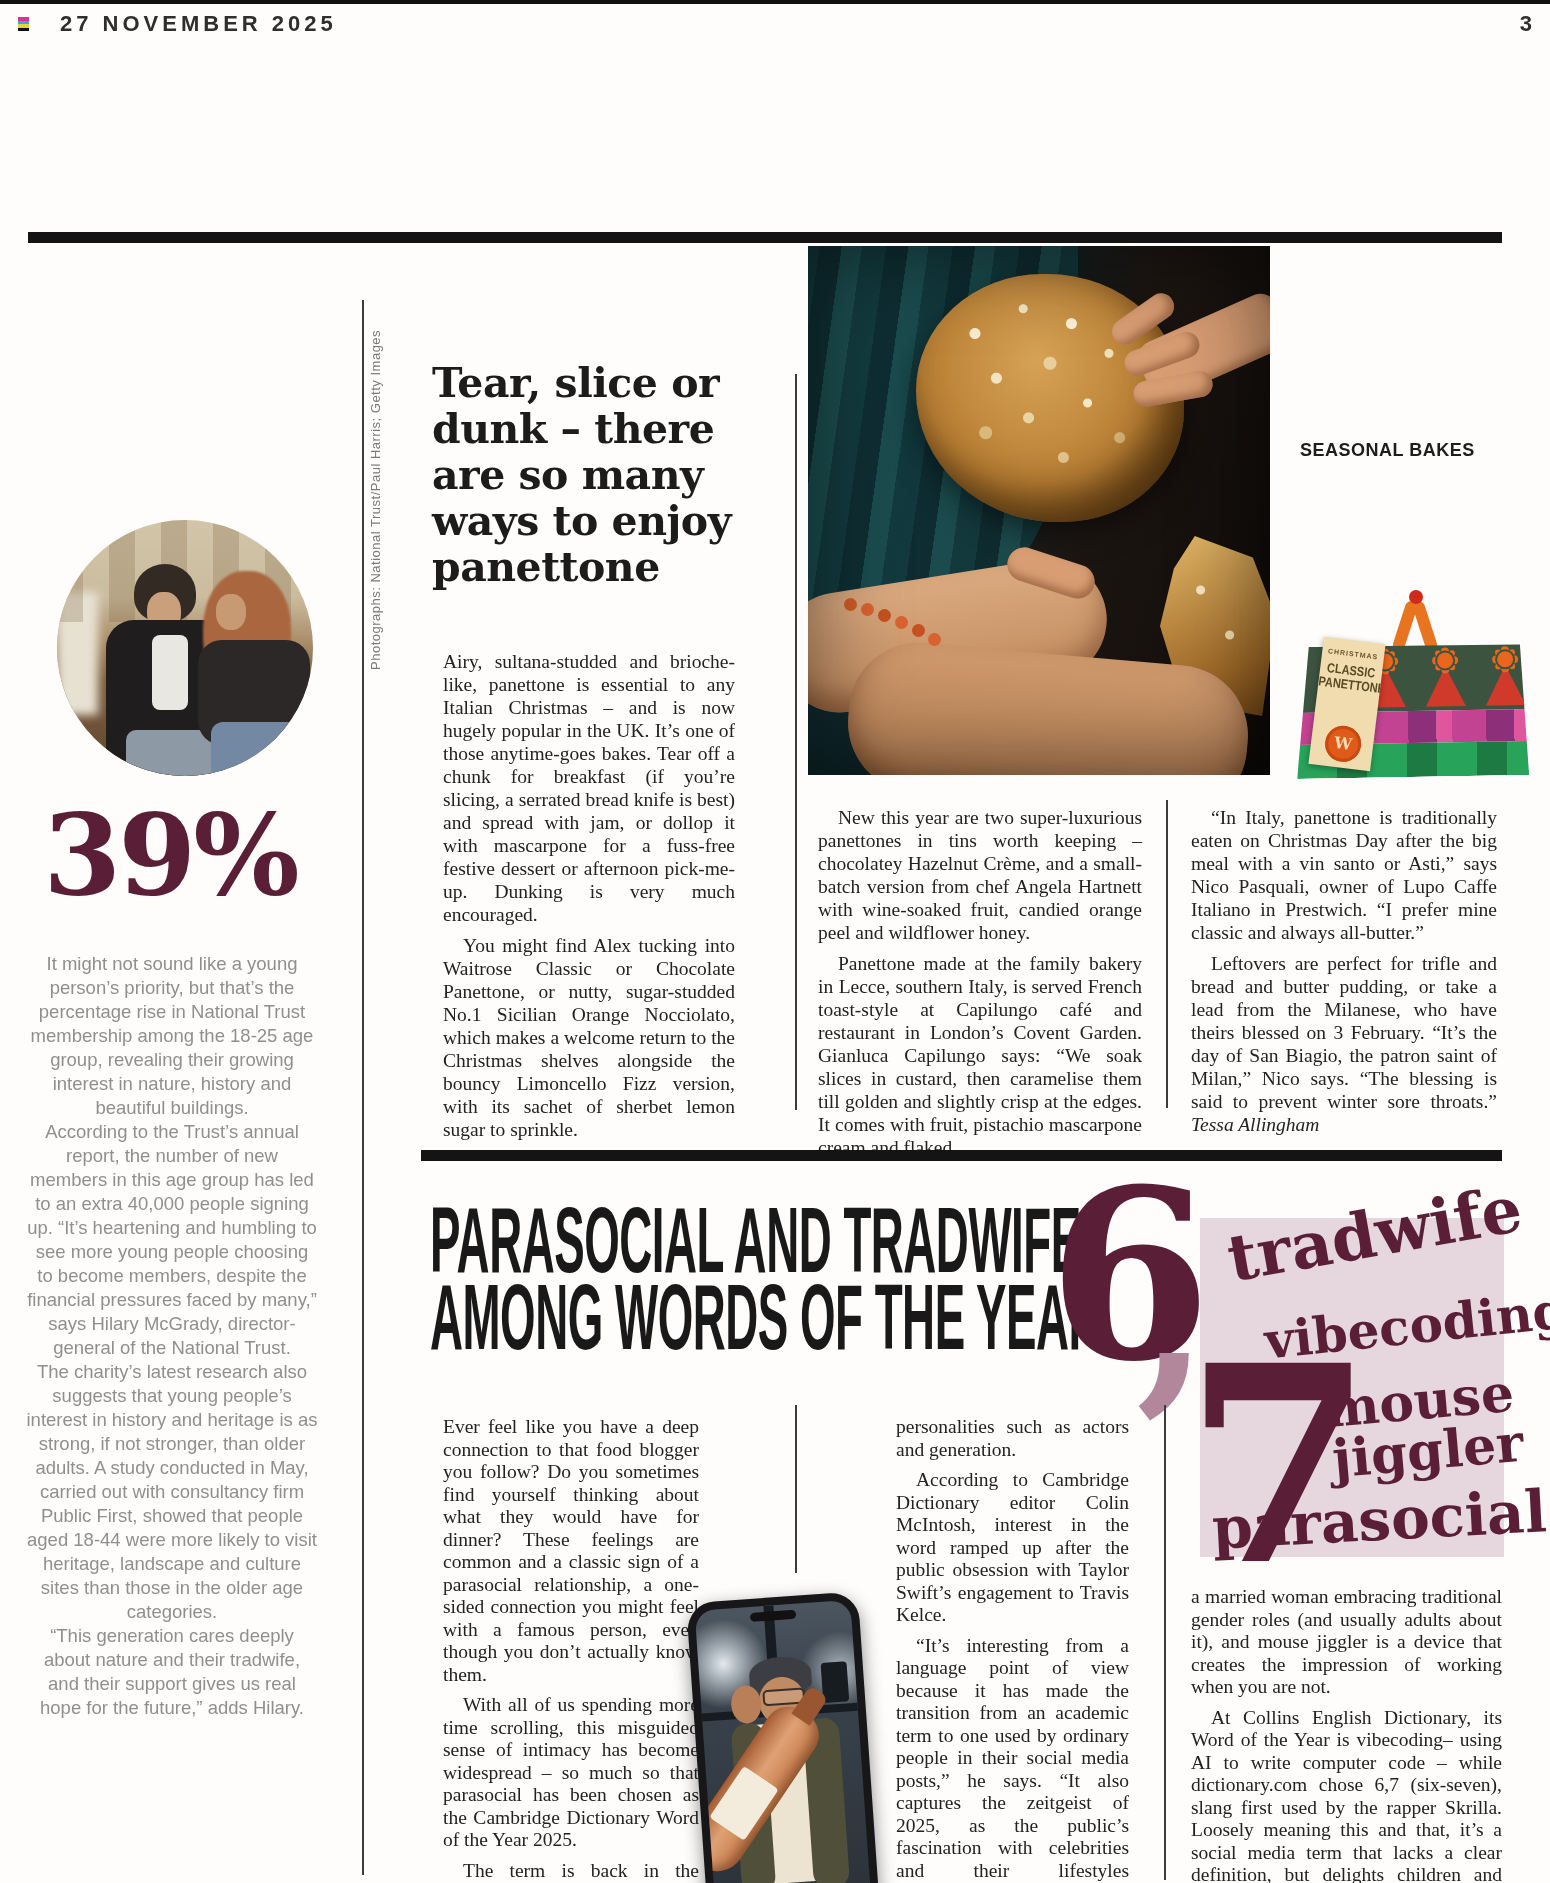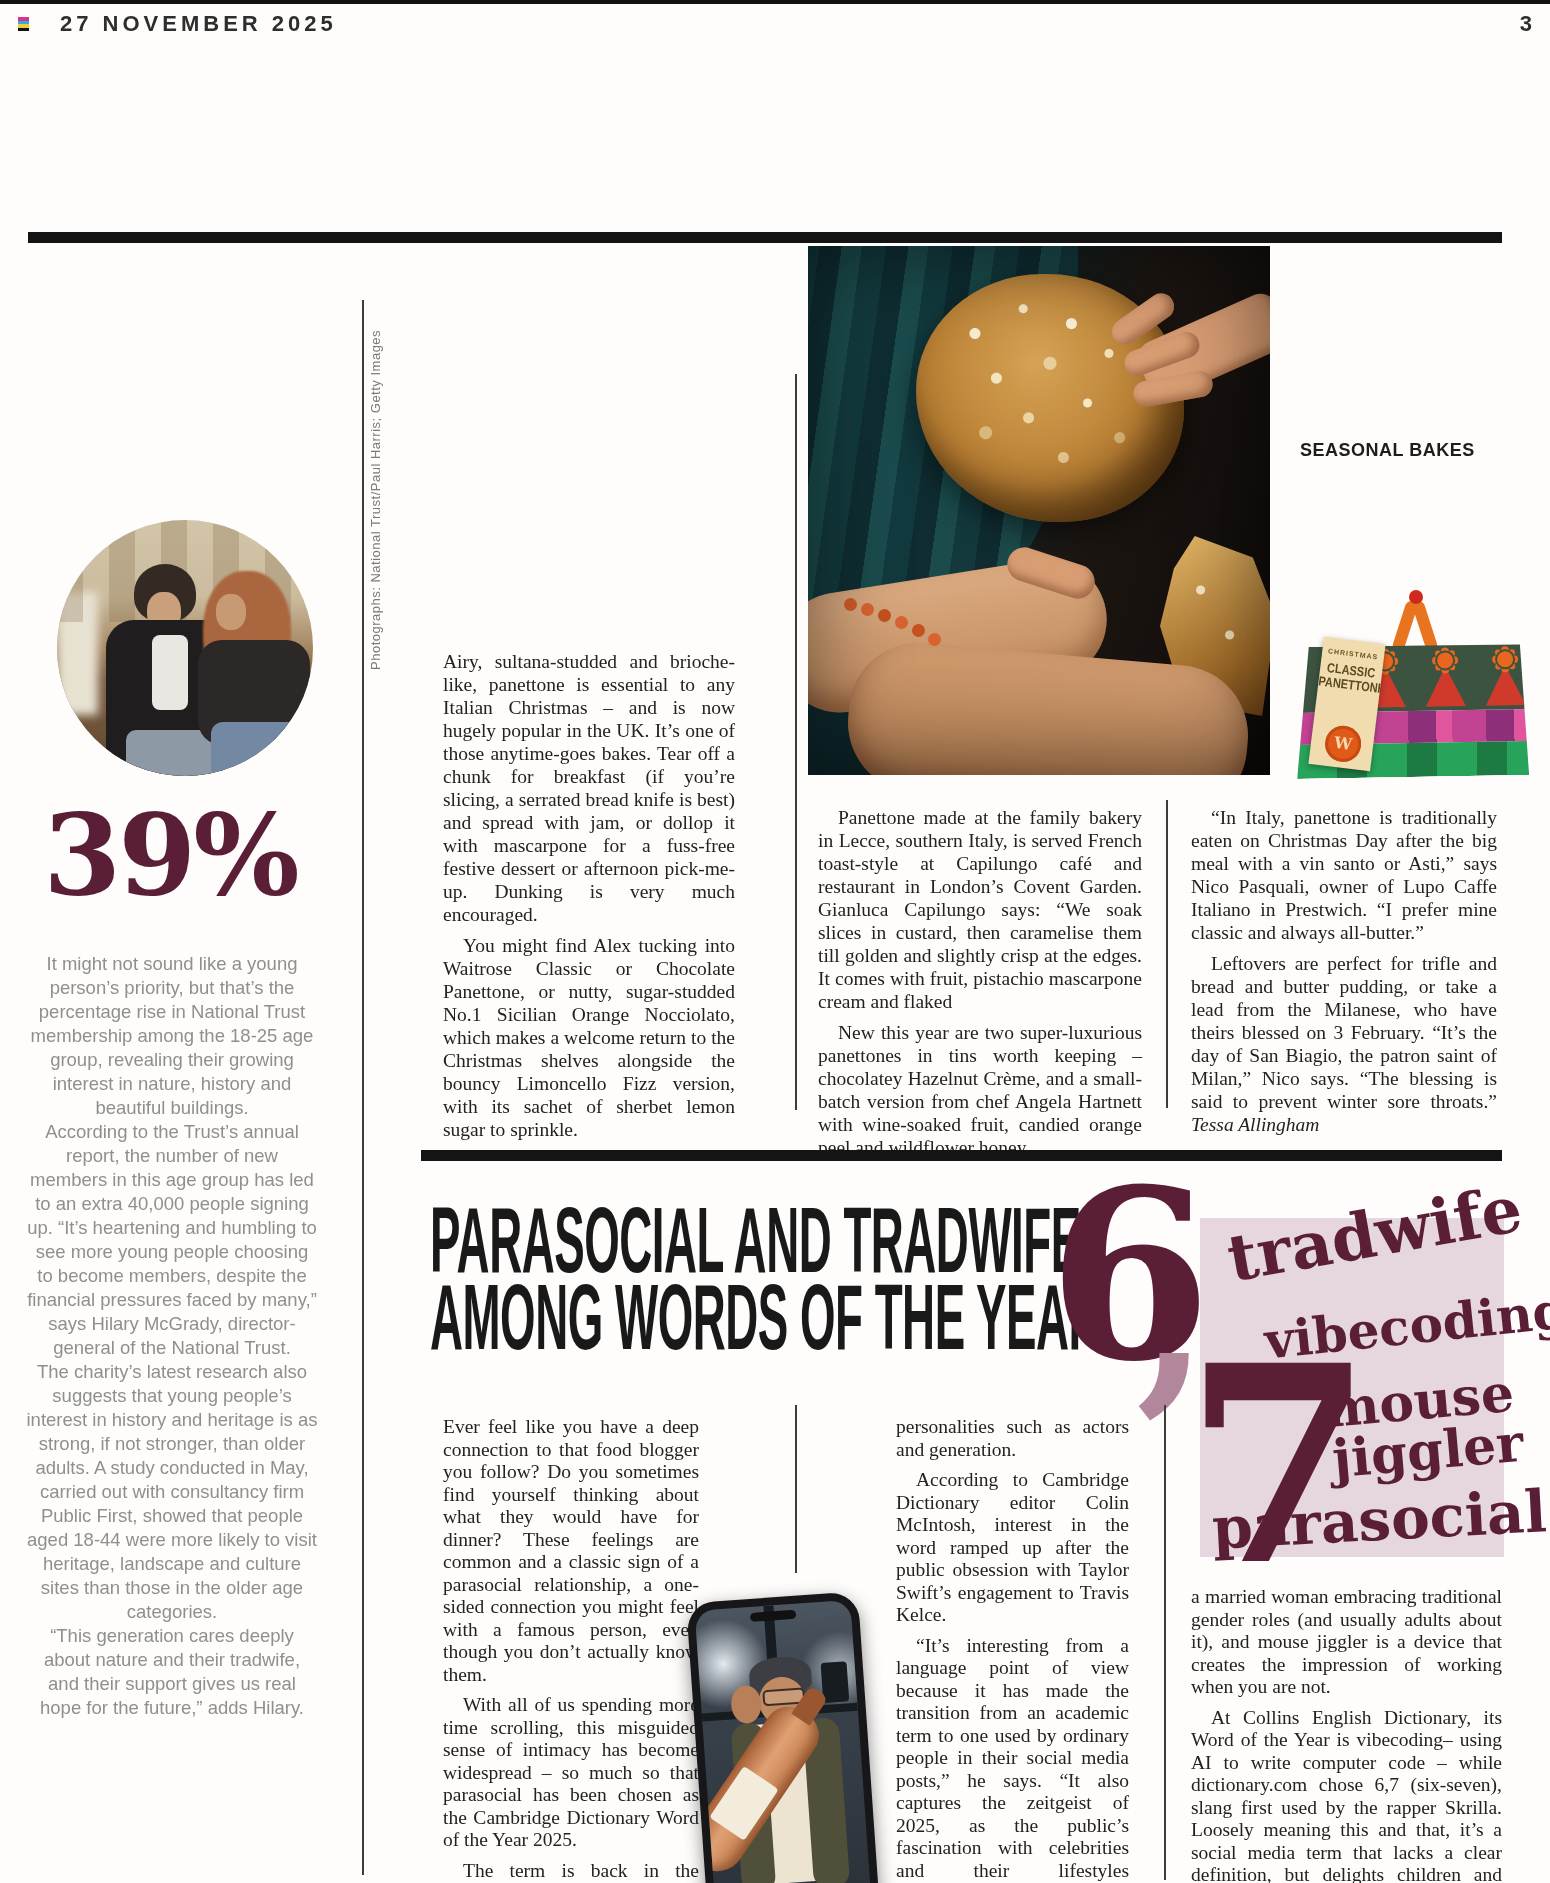--- a/index.html
+++ b/index.html
@@ -161,20 +161,21 @@
   <div class="abs stat-value">39%</div>
   <div class="abs stat-caption">
     <p>It might not sound like a young person’s priority, but that’s the percentage rise in National Trust membership among the 18-25 age group, revealing their growing interest in nature, history and beautiful buildings.</p>
     <p>According to the Trust’s annual report, the number of new members in this age group has led to an extra 40,000 people signing up. “It’s heartening and humbling to see more young people choosing to become members, despite the financial pressures faced by many,” says Hilary McGrady, director-general of the National Trust.</p>
     <p>The charity’s latest research also suggests that young people’s interest in history and heritage is as strong, if not stronger, than older adults. A study conducted in May, carried out with consultancy firm Public First, showed that people aged 18-44 were more likely to visit heritage, landscape and culture sites than those in the older age categories.</p>
     <p>“This generation cares deeply about nature and their tradwife, and their support gives us real hope for the future,” adds Hilary.</p>
   </div>
 
   <div class="abs credit">Photographs: National Trust/Paul Harris; Getty Images</div>
 
+  <div class="abs pan-headline">Tear, slice or dunk – there are so many ways to enjoy panettone</div>
 
   <div class="abs vrule" style="left:795px;top:374px;height:736px"></div>
 
   <div class="abs body-col col-pan1">
     <p>Airy, sultana-studded and brioche-like, panettone is essential to any Italian Christmas – and is now hugely popular in the UK. It’s one of those anytime-goes bakes. Tear off a chunk for breakfast (if you’re slicing, a serrated bread knife is best) and spread with jam, or dollop it with mascarpone for a fuss-free festive dessert or afternoon pick-me-up. Dunking is very much encouraged.</p>
     <p class="indent">You might find Alex tucking into Waitrose Classic or Chocolate Panettone, or nutty, sugar-studded No.1 Sicilian Orange Nocciolato, which makes a welcome return to the Christmas shelves alongside the bouncy Limoncello Fizz version, with its sachet of sherbet lemon sugar to sprinkle.</p>
   </div>
 
   <div class="abs big-photo">
     <div class="abs knit"></div>
@@ -207,22 +208,22 @@
     <div class="band-mid"></div>
     <div class="band-bot"></div>
   </div>
   <div class="abs gift-label">
     <div class="gl-small">CHRISTMAS</div>
     <div class="gl-main">CLASSIC PANETTONE</div>
     <div class="seal">W</div>
   </div>
 
   <div class="abs body-col col-pan2">
+    <p class="indent">New this year are two super-luxurious panettones in tins worth keeping – chocolatey Hazelnut Crème, and a small-batch version from chef Angela Hartnett with wine-soaked fruit, candied orange peel and wildflower honey.</p>
     <p class="indent">Panettone made at the family bakery in Lecce, southern Italy, is served French toast-style at Capilungo café and restaurant in London’s Covent Garden. Gianluca Capilungo says: “We soak slices in custard, then caramelise them till golden and slightly crisp at the edges. It comes with fruit, pistachio mascarpone cream and flaked</p>
-    <p class="indent">New this year are two super-luxurious panettones in tins worth keeping – chocolatey Hazelnut Crème, and a small-batch version from chef Angela Hartnett with wine-soaked fruit, candied orange peel and wildflower honey.</p>
   </div>
 
   <div class="abs vrule" style="left:1166px;top:800px;height:308px"></div>
 
   <div class="abs body-col col-pan3">
     <p class="indent">“In Italy, panettone is traditionally eaten on Christmas Day after the big meal with a vin santo or Asti,” says Nico Pasquali, owner of Lupo Caffe Italiano in Prestwich. “I prefer mine classic and always all-butter.”</p>
     <p class="indent"><span>Leftovers are perfect for trifle and bread and butter pudding, or take a lead from the Milanese, who have theirs blessed on 3 February. “It’s the day of San Biagio, the patron saint of Milan,” Nico says. “The blessing is said to prevent winter sore throats.” </span><span class="byline">Tessa Allingham</span></p>
   </div>
 
   <div class="abs thick-rule" style="left:421px;top:1150px;width:1081px;height:11px"></div>

